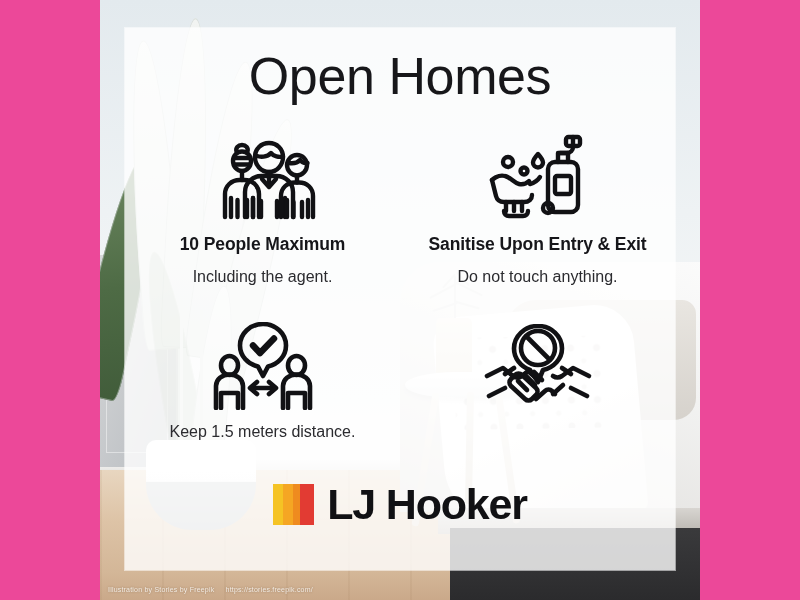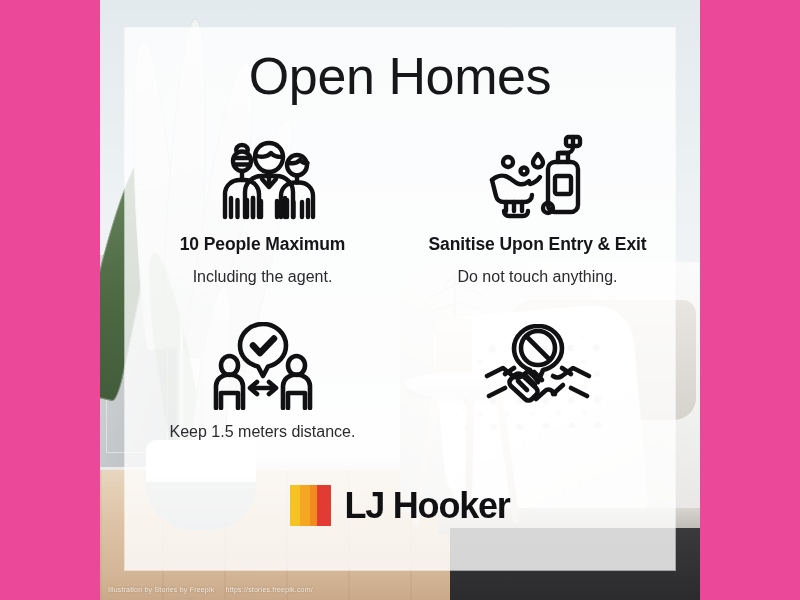--- a/index.html
+++ b/index.html
@@ -172,21 +172,21 @@
   }
   .logo-mark{
     width:41px; height:41px;
     background:linear-gradient(90deg,
       #f5c324 0%, #f5c324 24%,
       #f5a623 24%, #f5a623 48%,
       #ef8b1f 48%, #ef8b1f 66%,
       #e23b33 66%, #e23b33 100%);
   }
   .logo-text{
-    font-size:36px; font-weight:bold; color:#111114; letter-spacing:-1.2px; line-height:1;
+    font-size:43px; font-weight:bold; color:#111114; letter-spacing:-1.2px; line-height:1;
   }
 
   
   .credit{
     position:absolute; left:108px; bottom:7px;
     font-size:7px; color:#f3ece4; letter-spacing:.2px;
     text-shadow:0 0 2px rgba(120,90,60,.55);
     white-space:nowrap;
   }
   .credit .url{ margin-left:9px; }

